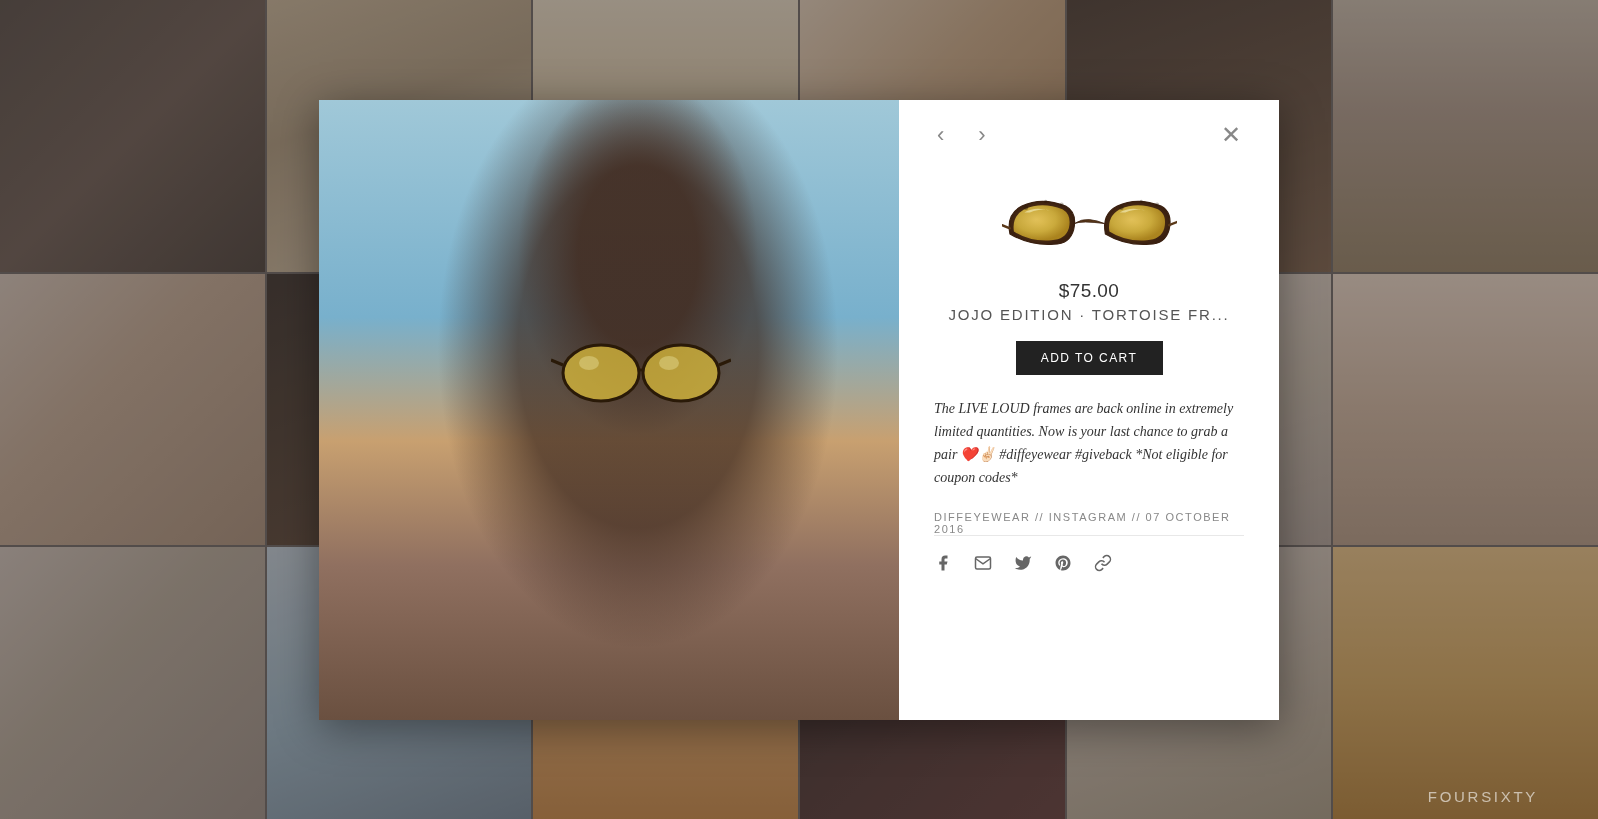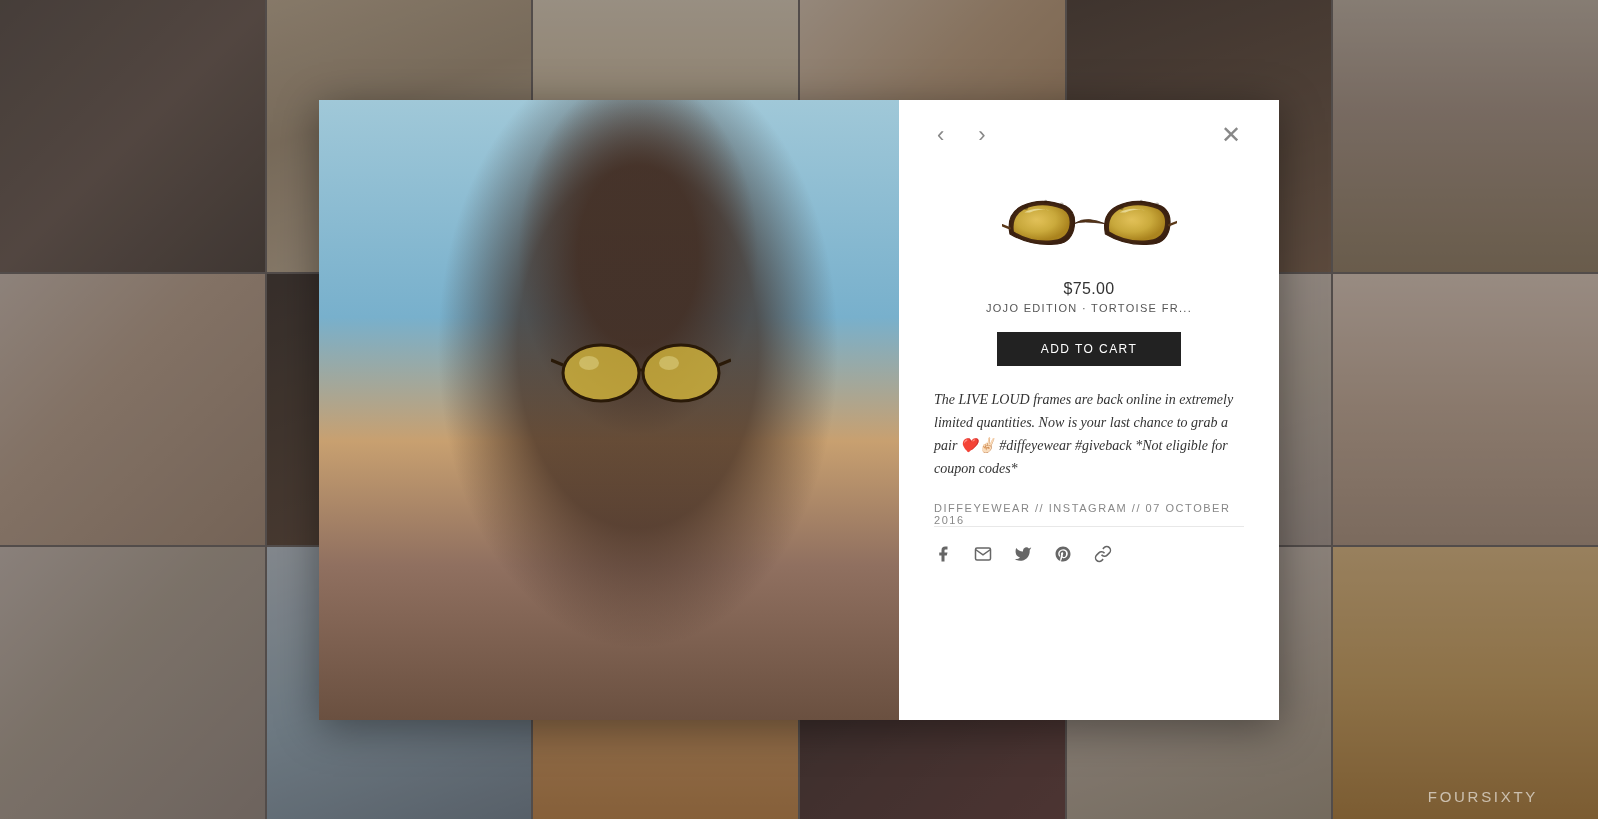--- a/index.html
+++ b/index.html
@@ -161,30 +161,30 @@
       padding: 15px 0 18px 0;
     }
 
     .thumb-glasses {
       width: 175px;
       height: 80px;
     }
 
     
     .product-price {
-      font-size: 16px;
+      font-size: 19px;
       color: #333;
       text-align: center;
       letter-spacing: 0.02em;
       font-family: Arial, sans-serif;
       margin-bottom: 4px;
     }
 
     .product-title {
-      font-size: 11px;
+      font-size: 15px;
       color: #555;
       text-align: center;
       letter-spacing: 0.12em;
       font-family: Arial, sans-serif;
       text-transform: uppercase;
       margin-bottom: 18px;
     }
 
     
     .add-to-cart-btn {
@@ -192,21 +192,21 @@
       margin: 0 auto 22px auto;
       background: #222;
       color: #fff;
       border: none;
       padding: 10px 22px;
       font-size: 12px;
       letter-spacing: 0.12em;
       text-transform: uppercase;
       font-family: Arial, sans-serif;
       cursor: pointer;
-      width: 184px;
+      width: 147px;
       text-align: center;
     }
 
     
     .product-description {
       font-size: 14px;
       line-height: 1.65;
       color: #333;
       font-style: italic;
       font-family: Liberation Serif, serif;

